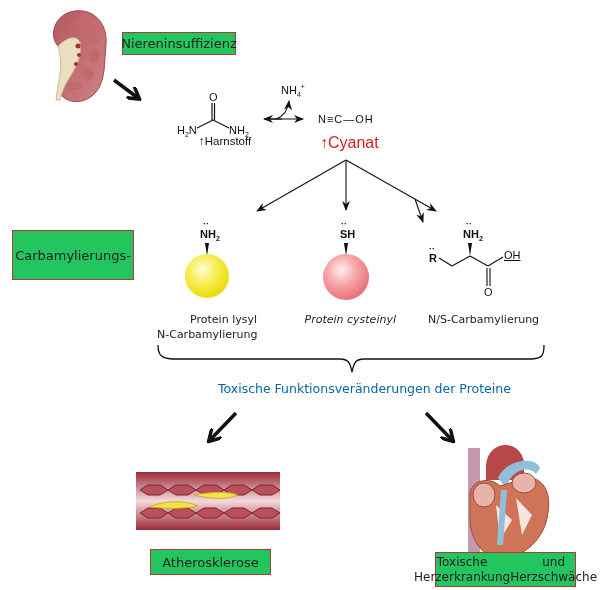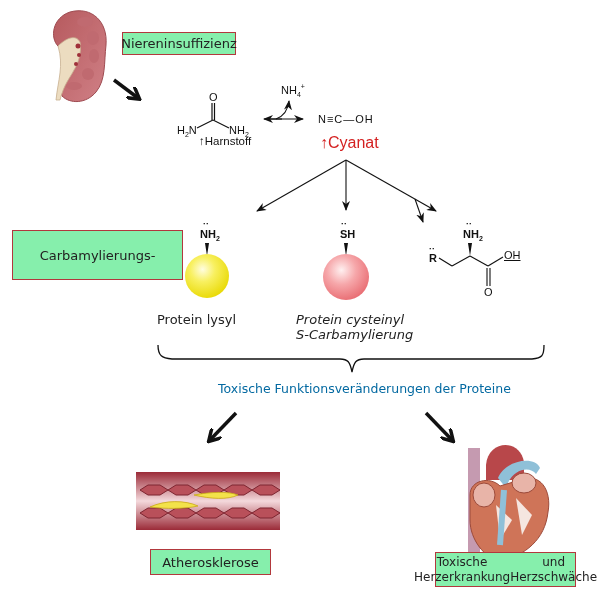--- a/index.html
+++ b/index.html
@@ -1,19 +1,19 @@
 <!DOCTYPE html>
 <html><head>
 <meta charset="utf-8">
 <style>
   html, body { margin:0; padding:0; background:#ffffff; }
   body { width:600px; height:590px; position:relative; overflow:hidden; font-family:"DejaVu Sans", "Liberation Sans", sans-serif; color:#222; }
-  .label-box { position:absolute; background:#86efac; border:1.5px solid #b2383d; color:#222; font-size:13px; display:flex; align-items:center; justify-content:center; text-align:center; line-height:17px; box-sizing:border-box; }
+  .label-box { position:absolute; background:#22c55e; border:1.5px solid #b2383d; color:#222; font-size:13px; display:flex; align-items:center; justify-content:center; text-align:center; line-height:17px; box-sizing:border-box; }
   .chem { position:absolute; font-size:11px; color:#111; white-space:nowrap; font-family:"Liberation Sans", sans-serif; }
-  .caption { position:absolute; font-size:13px; text-align:left; line-height:15px; color:#222; white-space:nowrap; }
+  .caption { position:absolute; font-size:11px; text-align:right; line-height:15px; color:#222; white-space:nowrap; }
   .center-text { position:absolute; font-size:12.5px; color:#0369a1; white-space:nowrap; }
   svg { position:absolute; left:0; top:0; }
   sub, sup { font-size:7px; }
 </style>
 </head>
 <body>
 
 <svg width="600" height="590" viewBox="0 0 600 590">
   <defs>
     <marker id="ah" markerWidth="10" markerHeight="8" refX="9" refY="4" orient="auto" markerUnits="userSpaceOnUse">
@@ -131,21 +131,21 @@
     <path d="M496,505 L512,520 L500,540 Z" fill="#f5e6e0"></path>
     <path d="M516,498 L532,515 L522,535 Z" fill="#f5e6e0"></path>
     <path d="M504,490 L500,545" stroke="#8fc0d8" stroke-width="6"></path>
   </g>
 </svg>
 
 <div class="label-box" style="left:122px;top:32px;width:114px;height:23px;">
   <span>Niereninsuffizienz</span>
 </div>
 
-<div class="label-box" style="left:12px;top:230px;width:171px;height:50px;flex-direction:column;">
+<div class="label-box" style="left:12px;top:230px;width:122px;height:50px;flex-direction:column;">
   <span>Carbamylierungs-</span>
 </div>
 
 <div class="label-box" style="left:150px;top:549px;width:121px;height:26px;">
   <span>Atherosklerose</span>
 </div>
 
 <div class="label-box" style="left:435px;top:552px;width:141px;height:35px;font-size:12px;line-height:15px;">
   <span>Toxische Herzerkrankung</span>
   <span>und Herzschwäche</span>
@@ -169,21 +169,22 @@
 
 <div class="chem" style="left:429px;top:244px;font-size:9px;font-weight:bold;">··</div>
 <div class="chem" style="left:429px;top:252px;font-weight:bold;">R</div>
 <div class="chem" style="left:466px;top:219px;font-size:9px;font-weight:bold;">··</div>
 <div class="chem" style="left:463px;top:228px;font-weight:bold;"><span>NH</span><sub>2</sub></div>
 <div class="chem" style="left:504px;top:249px;text-decoration:underline;">OH</div>
 <div class="chem" style="left:484px;top:286px;">O</div>
 
 <div class="caption" style="left:157px;top:312px;width:100px;">
   <div>Protein lysyl</div>
+  <div>N-Carbamylierung</div>
 </div>
 <div class="caption" style="left:296px;top:312px;width:100px;font-style:italic;">
   <div>Protein cysteinyl</div>
-  <div>S-Carbamylierung</div>
 </div>
 <div class="caption" style="left:428px;top:312px;width:110px;">
+  <div>N/S-Carbamylierung</div>
 </div>
 
 <div class="center-text" style="left:218px;top:381px;">Toxische Funktionsveränderungen der Proteine</div>
 
 </body></html>

